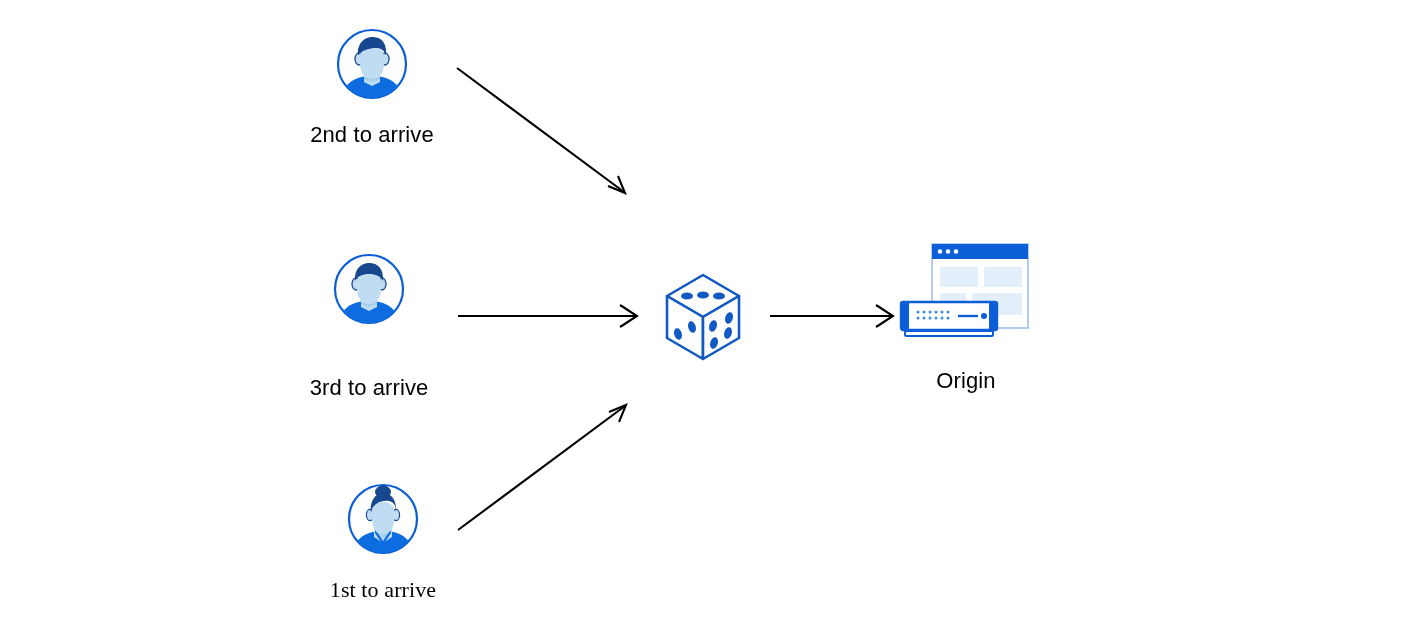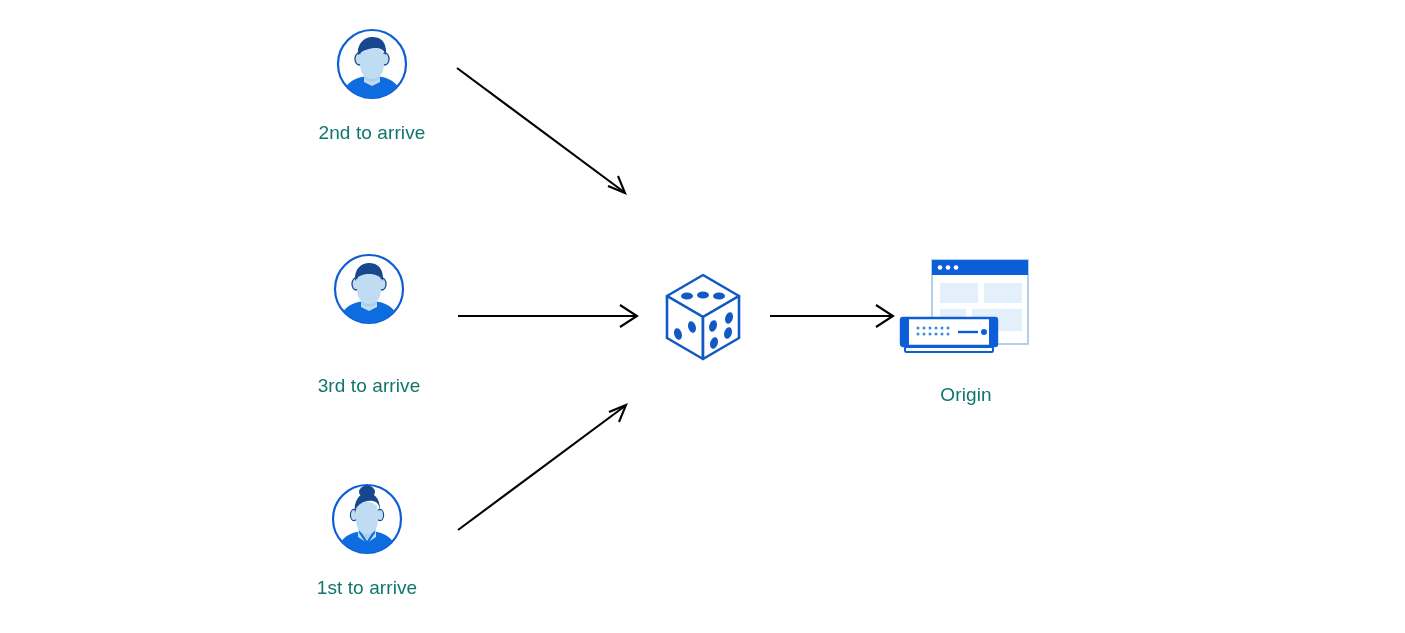--- a/index.html
+++ b/index.html
@@ -18,22 +18,22 @@
     background: #ffffff;
     overflow: hidden;
   }
   .node {
     position: absolute;
     display: flex;
     flex-direction: column;
     align-items: center;
   }
   .node-label {
-    font-size: 19px;
-    color: #0f766e;
+    font-size: 22px;
+    color: #000000;
     letter-spacing: .1px;
     white-space: nowrap;
     line-height: 1.2;
   }
   .avatar-wrap { width: 76px; height: 76px; }
   .client-label { margin-top: 20px; }
   .origin-label { margin-top: 16px; }
   #edges {
     position: absolute;
     inset: 0;
@@ -126,21 +126,21 @@
           <ellipse cx="25" cy="33" rx="4" ry="6" fill="none" stroke="#17478f" stroke-width="1.3"></ellipse>
           <ellipse cx="51" cy="33" rx="4" ry="6" fill="none" stroke="#17478f" stroke-width="1.3"></ellipse>
           <path d="M26 30 C26 18 50 18 50 30 L50 38 C50 49 44 53 38 53 C32 53 26 49 26 38 Z" fill="#bfdcf2"></path>
           <path d="M24 30 C23 17 31 12 38 12 C45 12 53 16 52 30 C49 25 45 23 38 23 C31 23 27 25 24 30 Z" fill="#17478f"></path>
         </g>
       </svg>
     </div>
     <div class="node-label client-label">3rd to arrive</div>
   </div>
 
-  <div class="node" style="left:292px; top:481px; width:150px;">
+  <div class="node" style="left:308px; top:481px; width:150px;font-family:Liberation Serif, serif;">
     <div class="avatar-wrap">
       <svg viewBox="0 0 76 76" width="76" height="76">
         <defs>
           <clipPath id="clipC">
               <circle cx="38" cy="38" r="34"></circle>
             </clipPath>
         </defs>
         <circle cx="38" cy="38" r="34" fill="#ffffff" stroke="#0b5ed7" stroke-width="2.2"></circle>
         <g clip-path="url(#clipC)">
           <path d="M8 76 C8 58 20 50 38 50 C56 50 68 58 68 76 Z" fill="#0d6ce0"></path>
@@ -178,21 +178,21 @@
         <ellipse cx="16" cy="64" rx="3.8" ry="6" fill="#1259c3" transform="rotate(-16 16 64)"></ellipse>
 
         <ellipse cx="51" cy="56" rx="3.8" ry="6" fill="#1259c3" transform="rotate(16 51 56)"></ellipse>
         <ellipse cx="67" cy="48" rx="3.8" ry="6" fill="#1259c3" transform="rotate(16 67 48)"></ellipse>
         <ellipse cx="66" cy="63" rx="3.8" ry="6" fill="#1259c3" transform="rotate(16 66 63)"></ellipse>
         <ellipse cx="52" cy="73" rx="3.8" ry="6" fill="#1259c3" transform="rotate(16 52 73)"></ellipse>
       </svg>
     </div>
   </div>
 
-  <div class="node" style="left:896px; top:256px; width:140px;">
+  <div class="node" style="left:896px; top:240px; width:140px;">
     <div>
       <svg viewBox="0 0 140 108" width="140" height="108">
 
         <g>
           <rect x="36" y="4" width="96" height="84" fill="#ffffff" stroke="#9dc4ea" stroke-width="1.6"></rect>
           <rect x="36" y="4" width="96" height="15" fill="#0b5ed7"></rect>
           <circle cx="44" cy="11.5" r="2.3" fill="#ffffff"></circle>
           <circle cx="52" cy="11.5" r="2.3" fill="#ffffff"></circle>
           <circle cx="60" cy="11.5" r="2.3" fill="#ffffff"></circle>
           <rect x="44" y="27" width="38" height="20" fill="#e3effb"></rect>

